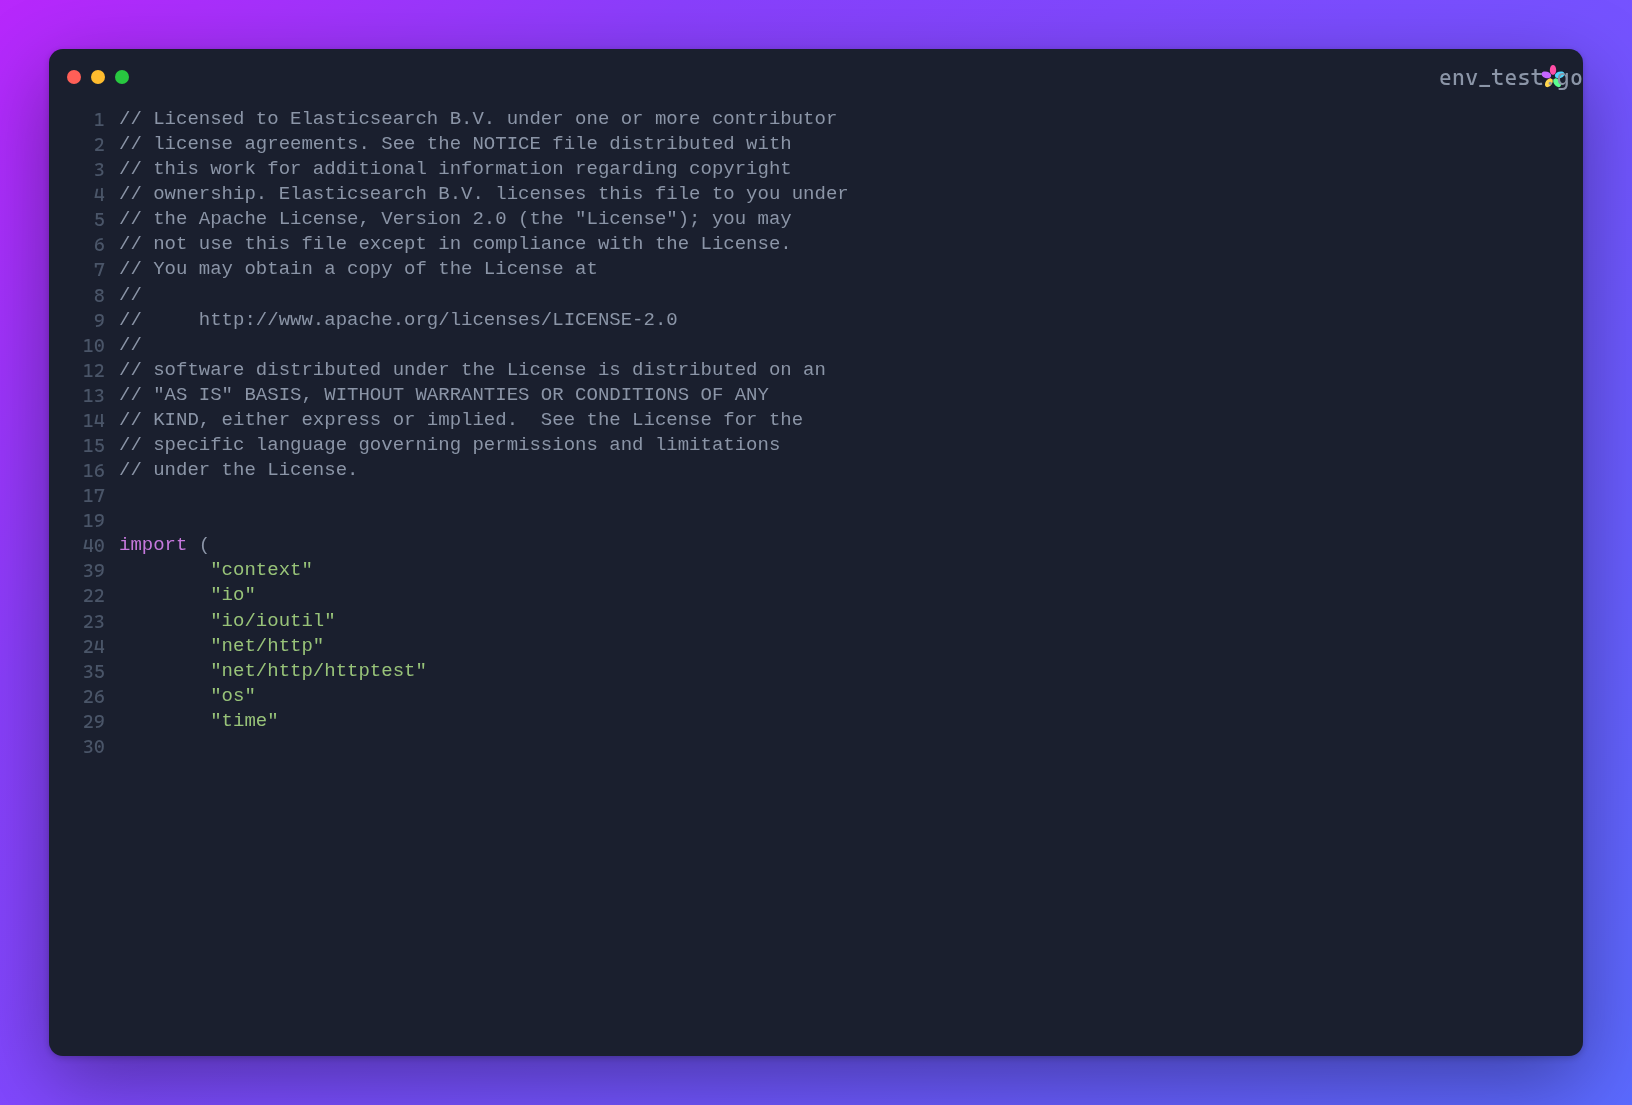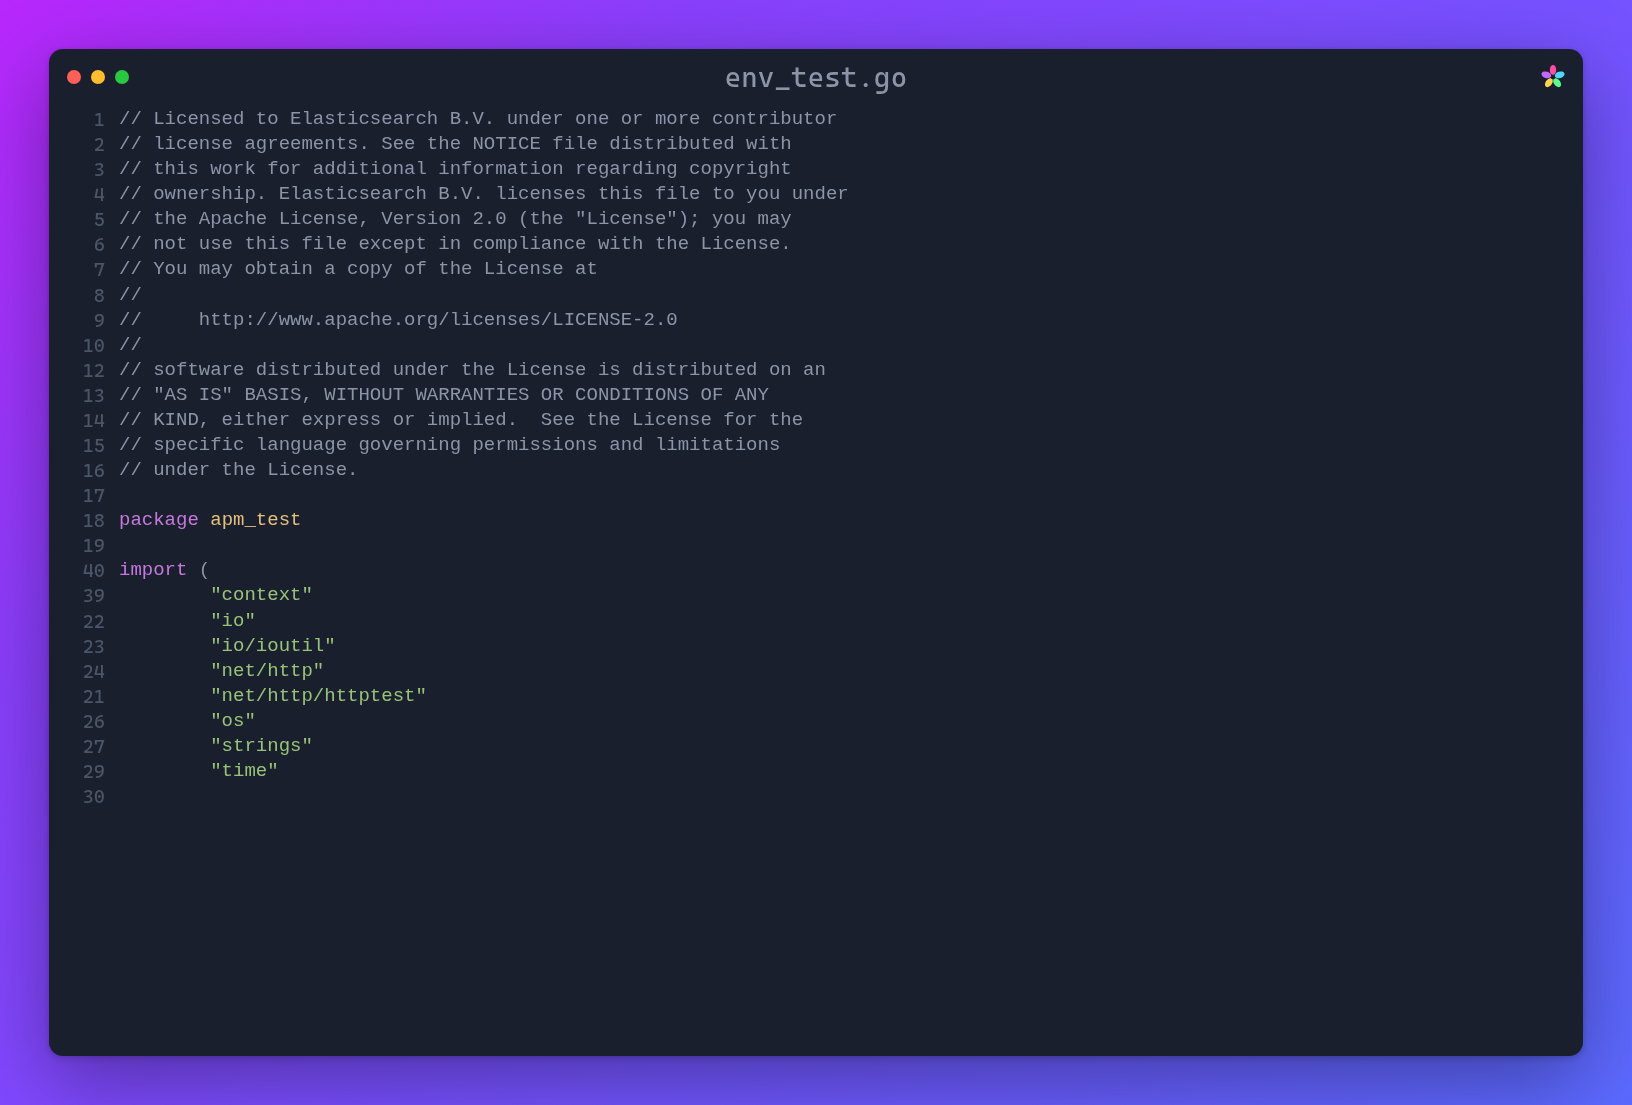--- a/index.html
+++ b/index.html
@@ -25,22 +25,22 @@
   position: relative;
 }
 .traffic { display:flex; gap:10px; }
 .traffic .dot {
   width:14px; height:14px; border-radius:50%;
 }
 .dot.red { background:#ff5f57; }
 .dot.yellow { background:#febc2e; }
 .dot.green { background:#28c840; }
 .title {
-  position:absolute; left:0; right:0; text-align:center;
-  color:#8b95a7; font-size:28px; letter-spacing:.2px;
+  position:absolute; left:0; right:0; text-align:right;
+  color:#8b95a7; font-size:22px; letter-spacing:.2px;
   font-weight:500;
   pointer-events:none;
 }
 .logo {
   margin-left:auto;
   width:24px; height:24px;
   display:flex; align-items:center; justify-content:center;
 }
 .code-area {
   padding: 8px 0 24px;
@@ -99,26 +99,24 @@
       <div class="line"><span class="gutter">7</span><span class="content"><span class="tok-comment">// You may obtain a copy of the License at</span></span></div>
       <div class="line"><span class="gutter">8</span><span class="content"><span class="tok-comment">//</span></span></div>
       <div class="line"><span class="gutter">9</span><span class="content"><span class="tok-comment">//     http://www.apache.org/licenses/LICENSE-2.0</span></span></div>
       <div class="line"><span class="gutter">10</span><span class="content"><span class="tok-comment">//</span></span></div>
       <div class="line"><span class="gutter">12</span><span class="content"><span class="tok-comment">// software distributed under the License is distributed on an</span></span></div>
       <div class="line"><span class="gutter">13</span><span class="content"><span class="tok-comment">// "AS IS" BASIS, WITHOUT WARRANTIES OR CONDITIONS OF ANY</span></span></div>
       <div class="line"><span class="gutter">14</span><span class="content"><span class="tok-comment">// KIND, either express or implied.  See the License for the</span></span></div>
       <div class="line"><span class="gutter">15</span><span class="content"><span class="tok-comment">// specific language governing permissions and limitations</span></span></div>
       <div class="line"><span class="gutter">16</span><span class="content"><span class="tok-comment">// under the License.</span></span></div>
       <div class="line"><span class="gutter">17</span><span class="content"></span></div>
-      <div class="line"><span class="gutter">18</span><span class="content"><span class="tok-keyword">package</span><span> </span><span class="tok-ident">apm_test</span></span></div>
       <div class="line"><span class="gutter">19</span><span class="content"></span></div>
       <div class="line"><span class="gutter">40</span><span class="content"><span class="tok-keyword">import</span><span> (</span></span></div>
       <div class="line"><span class="gutter">39</span><span class="content"><span>        </span><span class="tok-string">"context"</span></span></div>
       <div class="line"><span class="gutter">22</span><span class="content"><span>        </span><span class="tok-string">"io"</span></span></div>
       <div class="line"><span class="gutter">23</span><span class="content"><span>        </span><span class="tok-string">"io/ioutil"</span></span></div>
       <div class="line"><span class="gutter">24</span><span class="content"><span>        </span><span class="tok-string">"net/http"</span></span></div>
-      <div class="line"><span class="gutter">21</span><span class="content"><span>        </span><span class="tok-string">"net/http/httptest"</span></span></div>
+      <div class="line"><span class="gutter">35</span><span class="content"><span>        </span><span class="tok-string">"net/http/httptest"</span></span></div>
       <div class="line"><span class="gutter">26</span><span class="content"><span>        </span><span class="tok-string">"os"</span></span></div>
-      <div class="line"><span class="gutter">27</span><span class="content"><span>        </span><span class="tok-string">"strings"</span></span></div>
       <div class="line"><span class="gutter">29</span><span class="content"><span>        </span><span class="tok-string">"time"</span></span></div>
       <div class="line"><span class="gutter">30</span><span class="content"></span></div>
     </div>
 </div>
 
 </body></html>

